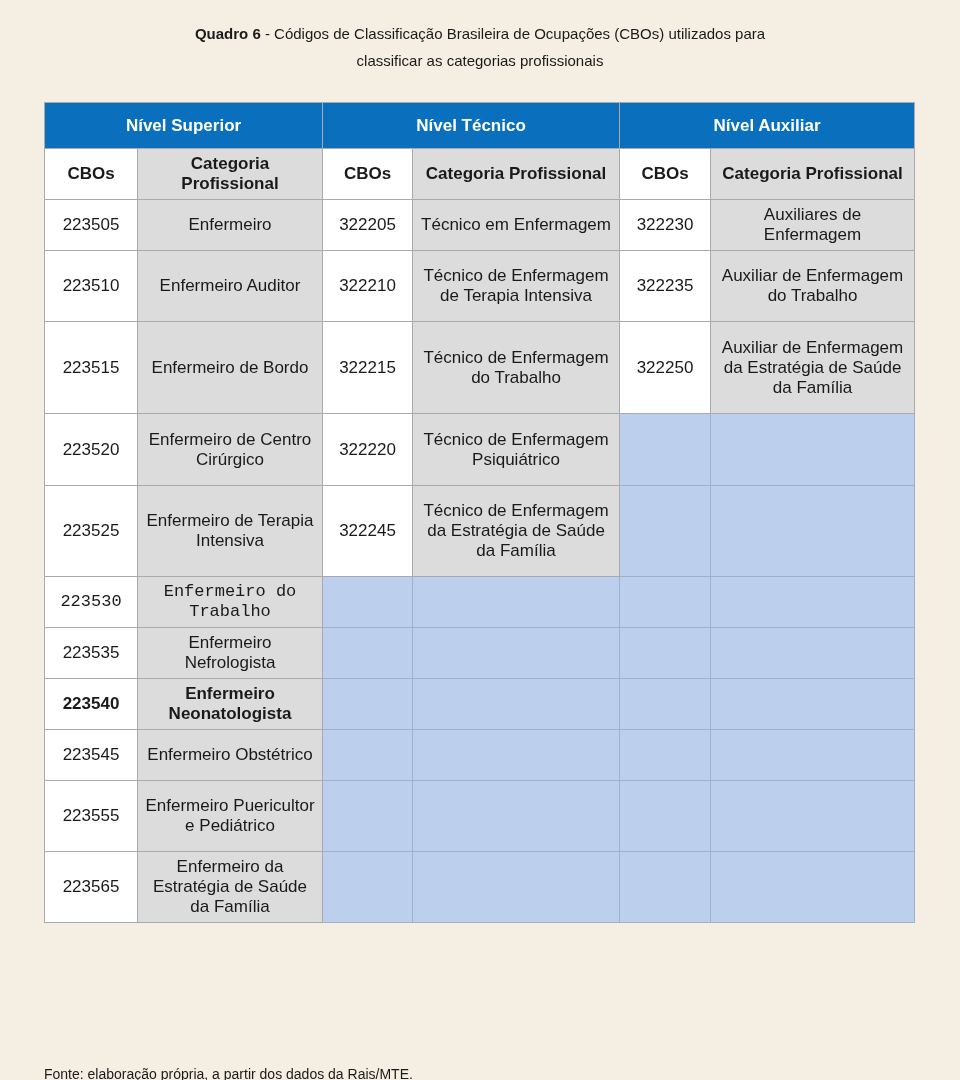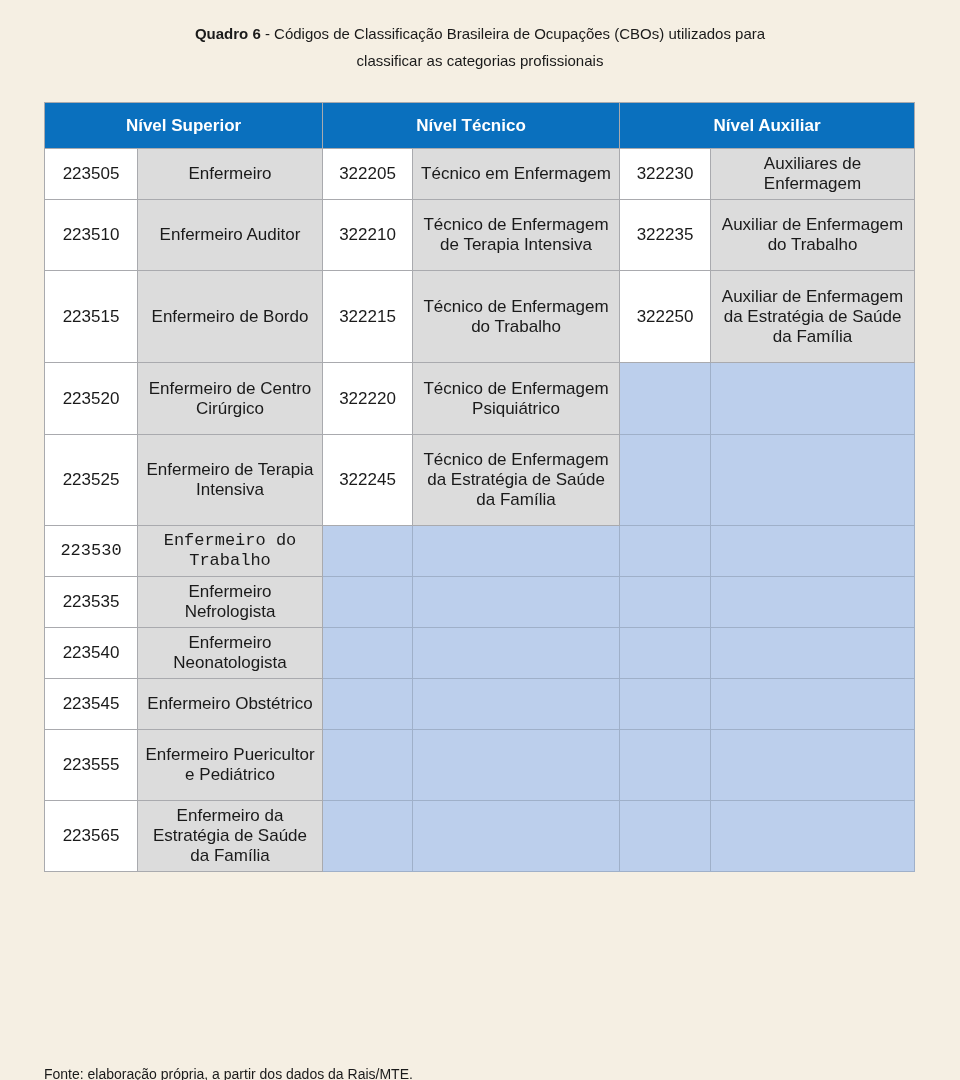--- a/index.html
+++ b/index.html
@@ -57,20 +57,28 @@
       <col style="width:207px">
     <col style="width:91px">
       <col style="width:204px">
   </colgroup>
   <thead>
     <tr>
       <th class="group" colspan="2">Nível Superior</th>
       <th class="group" colspan="2">Nível Técnico</th>
       <th class="group" colspan="2">Nível Auxiliar</th>
     </tr>
+    <tr>
+      <th class="sub w">CBOs</th>
+      <th class="sub g">Categoria Profissional</th>
+      <th class="sub w">CBOs</th>
+      <th class="sub g">Categoria Profissional</th>
+      <th class="sub w">CBOs</th>
+      <th class="sub g">Categoria Profissional</th>
+    </tr>
   </thead>
   <tbody id="tbody">
       <tr style="height: 51px;">
         <td class="w">223505</td>
         <td class="g">Enfermeiro</td>
         <td class="w">322205</td>
         <td class="g">Técnico em Enfermagem</td>
         <td class="w">322230</td>
         <td class="g">Auxiliares de Enfermagem</td>
       </tr>
@@ -115,21 +123,21 @@
         <td class="b"></td>
       </tr>
       <tr style="height: 51px;">
         <td class="w">223535</td>
         <td class="g">Enfermeiro Nefrologista</td>
         <td class="b"></td>
         <td class="b"></td>
         <td class="b"></td>
         <td class="b"></td>
       </tr>
-      <tr style="height: 51px;">
+      <tr style="height: 51px; font-weight: bold;">
         <td class="w">223540</td>
         <td class="g">Enfermeiro Neonatologista</td>
         <td class="b"></td>
         <td class="b"></td>
         <td class="b"></td>
         <td class="b"></td>
       </tr>
       <tr style="height: 51px;">
         <td class="w">223545</td>
         <td class="g">Enfermeiro Obstétrico</td>

